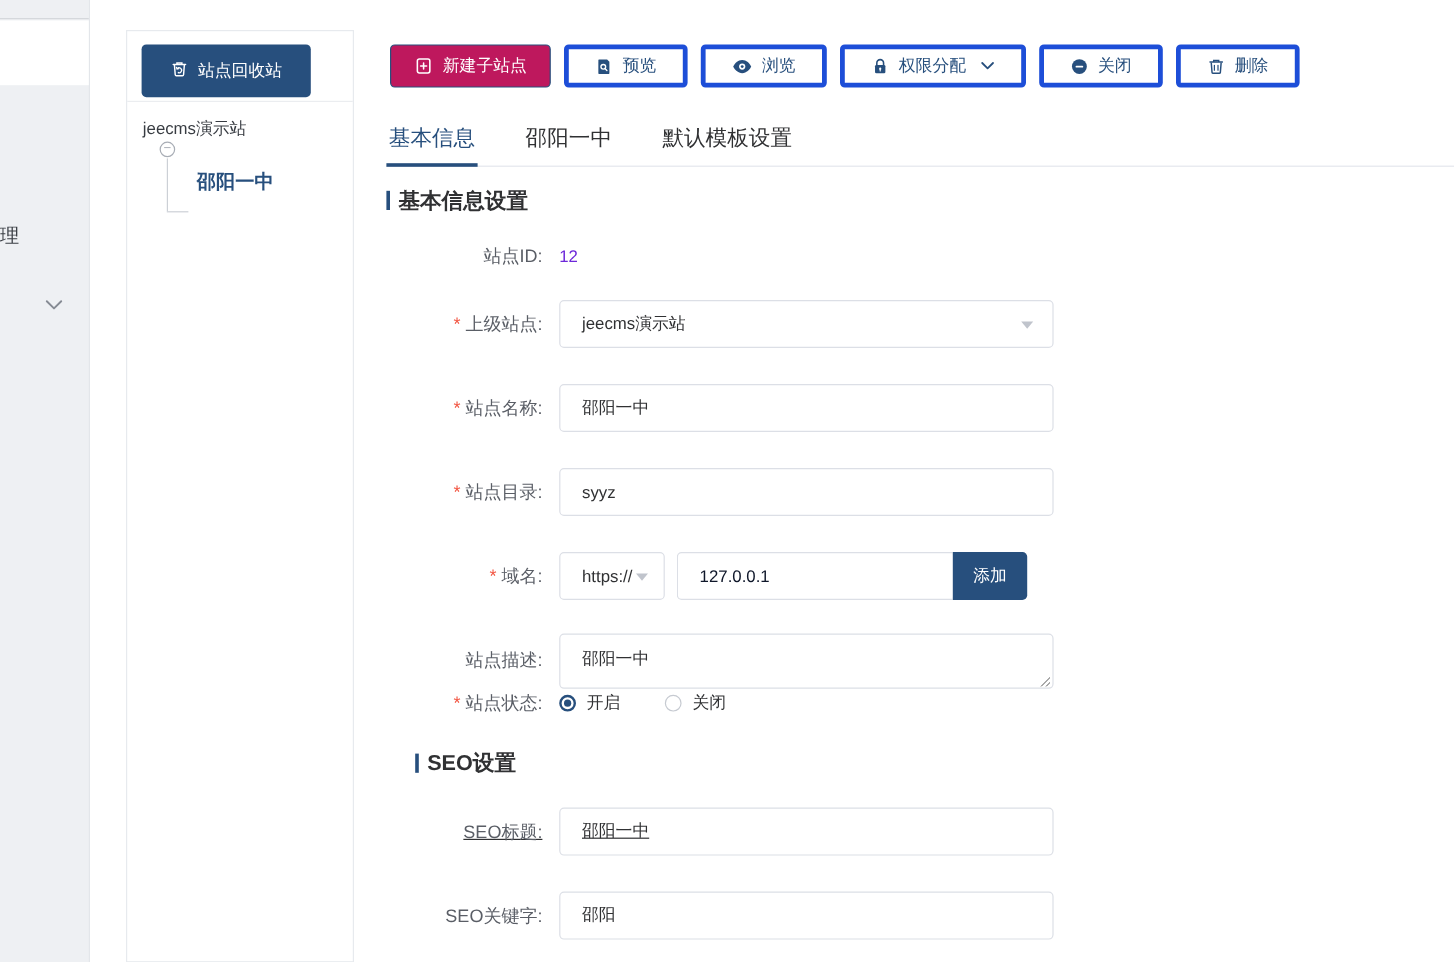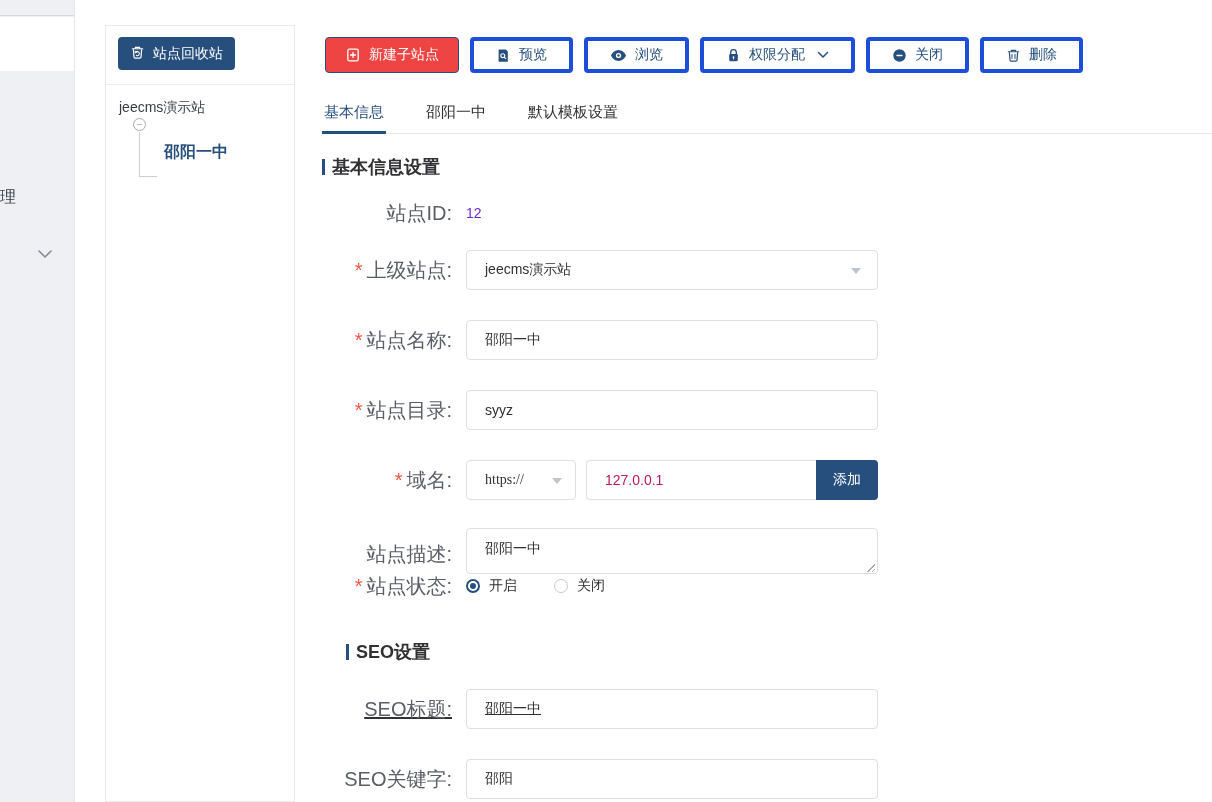--- a/index.html
+++ b/index.html
@@ -11,70 +11,70 @@
     background:#eef0f3; border-right:1px solid #e3e6ea; overflow:hidden; }
   .left-nav .top-strip { position:absolute; left:0; top:0; width:75px; height:16px;
     background:#eef0f3; border-bottom:1px solid #d5d8dc; }
   .left-nav .active-band { position:absolute; left:0; top:17px; width:75px; height:54px; background:#fff; }
   .left-nav .clipped-item { position:absolute; left:0; top:187px; font-size:16px; color:#3a3e44; }
   .left-nav .chev { position:absolute; left:37px; top:247px; width:16px; height:12px; color:#868b94; }
 
   
   .tree-card { position:absolute; left:105px; top:25px; width:190px; height:777px;
     background:#fff; border:1px solid #e7eaee; }
-  .recycle-btn { position:absolute; left:12px; top:11px; height:33px; padding:0 12px;
+  .recycle-btn { position:absolute; left:12px; top:11px; height:44px; padding:0 24px;
     display:flex; align-items:center; gap:8px; background:#274f7d; color:#fff;
     border:none; border-radius:4px; font-size:14px; cursor:pointer; }
   .tree-divider { position:absolute; left:0; top:58px; width:100%; height:1px; background:#ebedf0; }
   .tree-root { position:absolute; left:13px; top:73px; font-size:14px; color:#383c42; }
   .tree-toggle { position:absolute; left:27px; top:92px; width:13px; height:13px;
     border:1px solid #a8adb5; border-radius:50%; color:#a8adb5; display:flex;
     align-items:center; justify-content:center; font-size:11px; line-height:1; background:#fff; cursor:pointer; }
   .tree-conn-v { position:absolute; left:33px; top:106px; width:1px; height:44px; background:#ccd0d6; }
   .tree-conn-h { position:absolute; left:33px; top:150px; width:18px; height:1px; background:#ccd0d6; }
   .tree-child { position:absolute; left:58px; top:116px; font-size:16px; font-weight:bold; color:#274f7d; cursor:pointer; }
 
   
   .main { position:absolute; left:296px; top:0; width:916px; height:802px; background:#fff; }
 
   .toolbar { position:absolute; left:29px; top:37px; display:flex; gap:11px; }
   .btn { height:36px; display:flex; align-items:center; gap:8px; border-radius:4px;
     font-size:14px; cursor:pointer; white-space:nowrap; }
-  .btn.primary { background:#ef4444; color:#fff; border:1px solid #274f7d; padding:0 19px; }
+  .btn.primary { background:#be185d; color:#fff; border:1px solid #274f7d; padding:0 19px; }
   .btn.outline { background:#fff; color:#274f7d; border:4px solid #1d4ed8; padding:0 22px; }
   .btn svg { display:block; }
 
   .tabs { position:absolute; left:26px; top:100px; width:890px; border-bottom:1px solid #e4e7ed; display:flex; gap:38px; }
-  .tab { position:relative; padding:3px 2px 11px 2px; font-size:15px; color:#303133; cursor:pointer;font-family:Liberation Serif, serif; }
+  .tab { position:relative; padding:3px 2px 11px 2px; font-size:18px; color:#303133; cursor:pointer;font-family:Liberation Serif, serif; }
   .tab.active { color:#274f7d; }
   .tab.active::after { content:""; position:absolute; left:0; right:0; bottom:-1px; height:3px; background:#274f7d; }
 
   .form-area { position:absolute; left:26px; top:145px; width:890px; }
   .section-h { display:flex; align-items:center; gap:7px; height:17px; }
   .section-h .bar { width:3px; height:16px; background:#274f7d; }
   .section-h .txt { font-size:18px; font-weight:bold; color:#303133; }
 
   .row { display:flex; align-items:center; }
-  .lbl { width:144px; text-align:right; padding-right:14px; color:#5a5e66; font-size:20px; flex:none; }
+  .lbl { width:144px; text-align:right; padding-right:14px; color:#5a5e66; font-size:15px; flex:none; }
   .req { color:#f25643; margin-right:4px; }
   .val-plain { color:#6d28d9; }
 
   .field { width:412px; height:40px; border:1px solid #dcdfe6; border-radius:4px;
     background:#fff; font-size:14px; color:#303133; padding:0 18px;
     font-family:"Liberation Sans","DejaVu Sans",sans-serif; }
 
   .select { position:relative; display:flex; align-items:center; cursor:pointer; }
   .select .arrow { position:absolute; right:16px; top:17px; width:0; height:0;
     border-left:5px solid transparent; border-right:5px solid transparent; border-top:6px solid #c0c4cc; }
 
-  .domain-select { width:110px; flex:none;font-family:Liberation Serif, serif; }
+  .domain-select { width:88px; flex:none; }
   .domain-select .arrow { right:13px; }
   .domain-group { display:flex; margin-left:10px; }
   .domain-input { width:230px; height:40px; border:1px solid #dcdfe6; border-right:none;
-    border-radius:4px 0 0 4px; padding:0 18px; font-size:14px; color:#be185d;
+    border-radius:4px 0 0 4px; padding:0 18px; font-size:14px; color:#0f172a;
     font-family:"Liberation Sans","DejaVu Sans",sans-serif; }
   .add-btn { width:62px; height:40px; background:#274f7d; color:#fff; border:none;
     border-radius:0 4px 4px 0; font-size:14px; cursor:pointer; }
 
   .textarea-wrap { position:relative; width:412px; }
   textarea.desc { width:412px; height:46px; border:1px solid #dcdfe6; border-radius:4px;
     padding:11px 18px; font-size:14px; color:#303133; resize:none; overflow:hidden;
     font-family:"Liberation Sans","DejaVu Sans",sans-serif; }
   .resize-grip { position:absolute; right:3px; bottom:5px; width:9px; height:9px;
     background:
@@ -92,21 +92,21 @@
   
   .mt-sec1 { margin-top:13px; }
   .row-id      { margin-top:28px; height:20px; }
   .row-parent  { margin-top:27px; }
   .row-name    { margin-top:30px; }
   .row-dir     { margin-top:30px; }
   .row-domain  { margin-top:30px; }
   .row-desc    { margin-top:28px; align-items:flex-start; }
   .row-desc .lbl { margin-top:13px; }
   .row-status  { height:18px; }
-  .sec-seo     { margin-top:48px;padding-left:24px; }
+  .sec-seo     { margin-top:32px;padding-left:24px; }
   .row-seotitle{ margin-top:29px;text-decoration:underline; }
   .row-seokw   { margin-top:30px; }
 </style>
 </head>
 <body>
 
 <div class="left-nav">
   <div class="top-strip"></div>
   <div class="active-band"></div>
   <div class="clipped-item">理</div>

